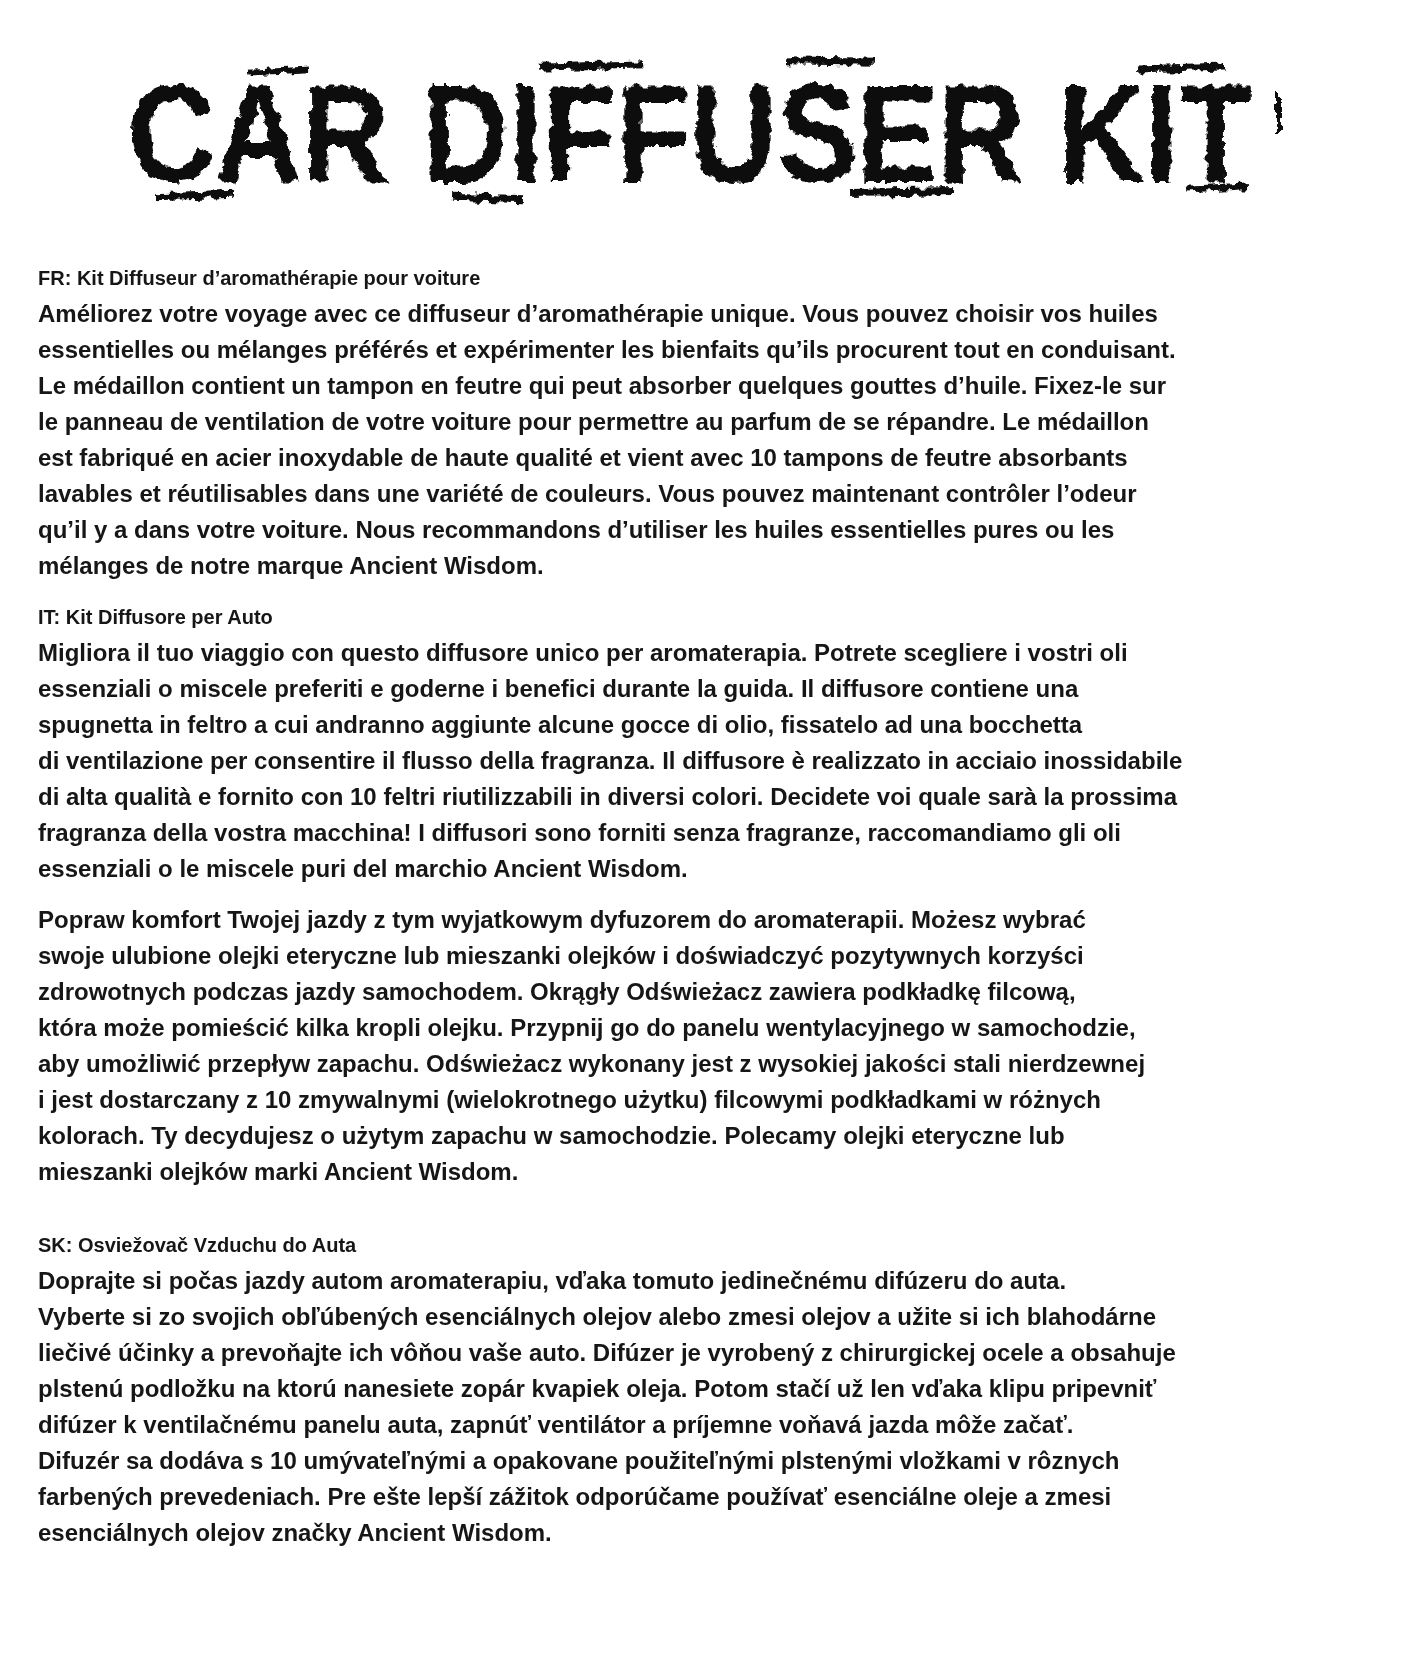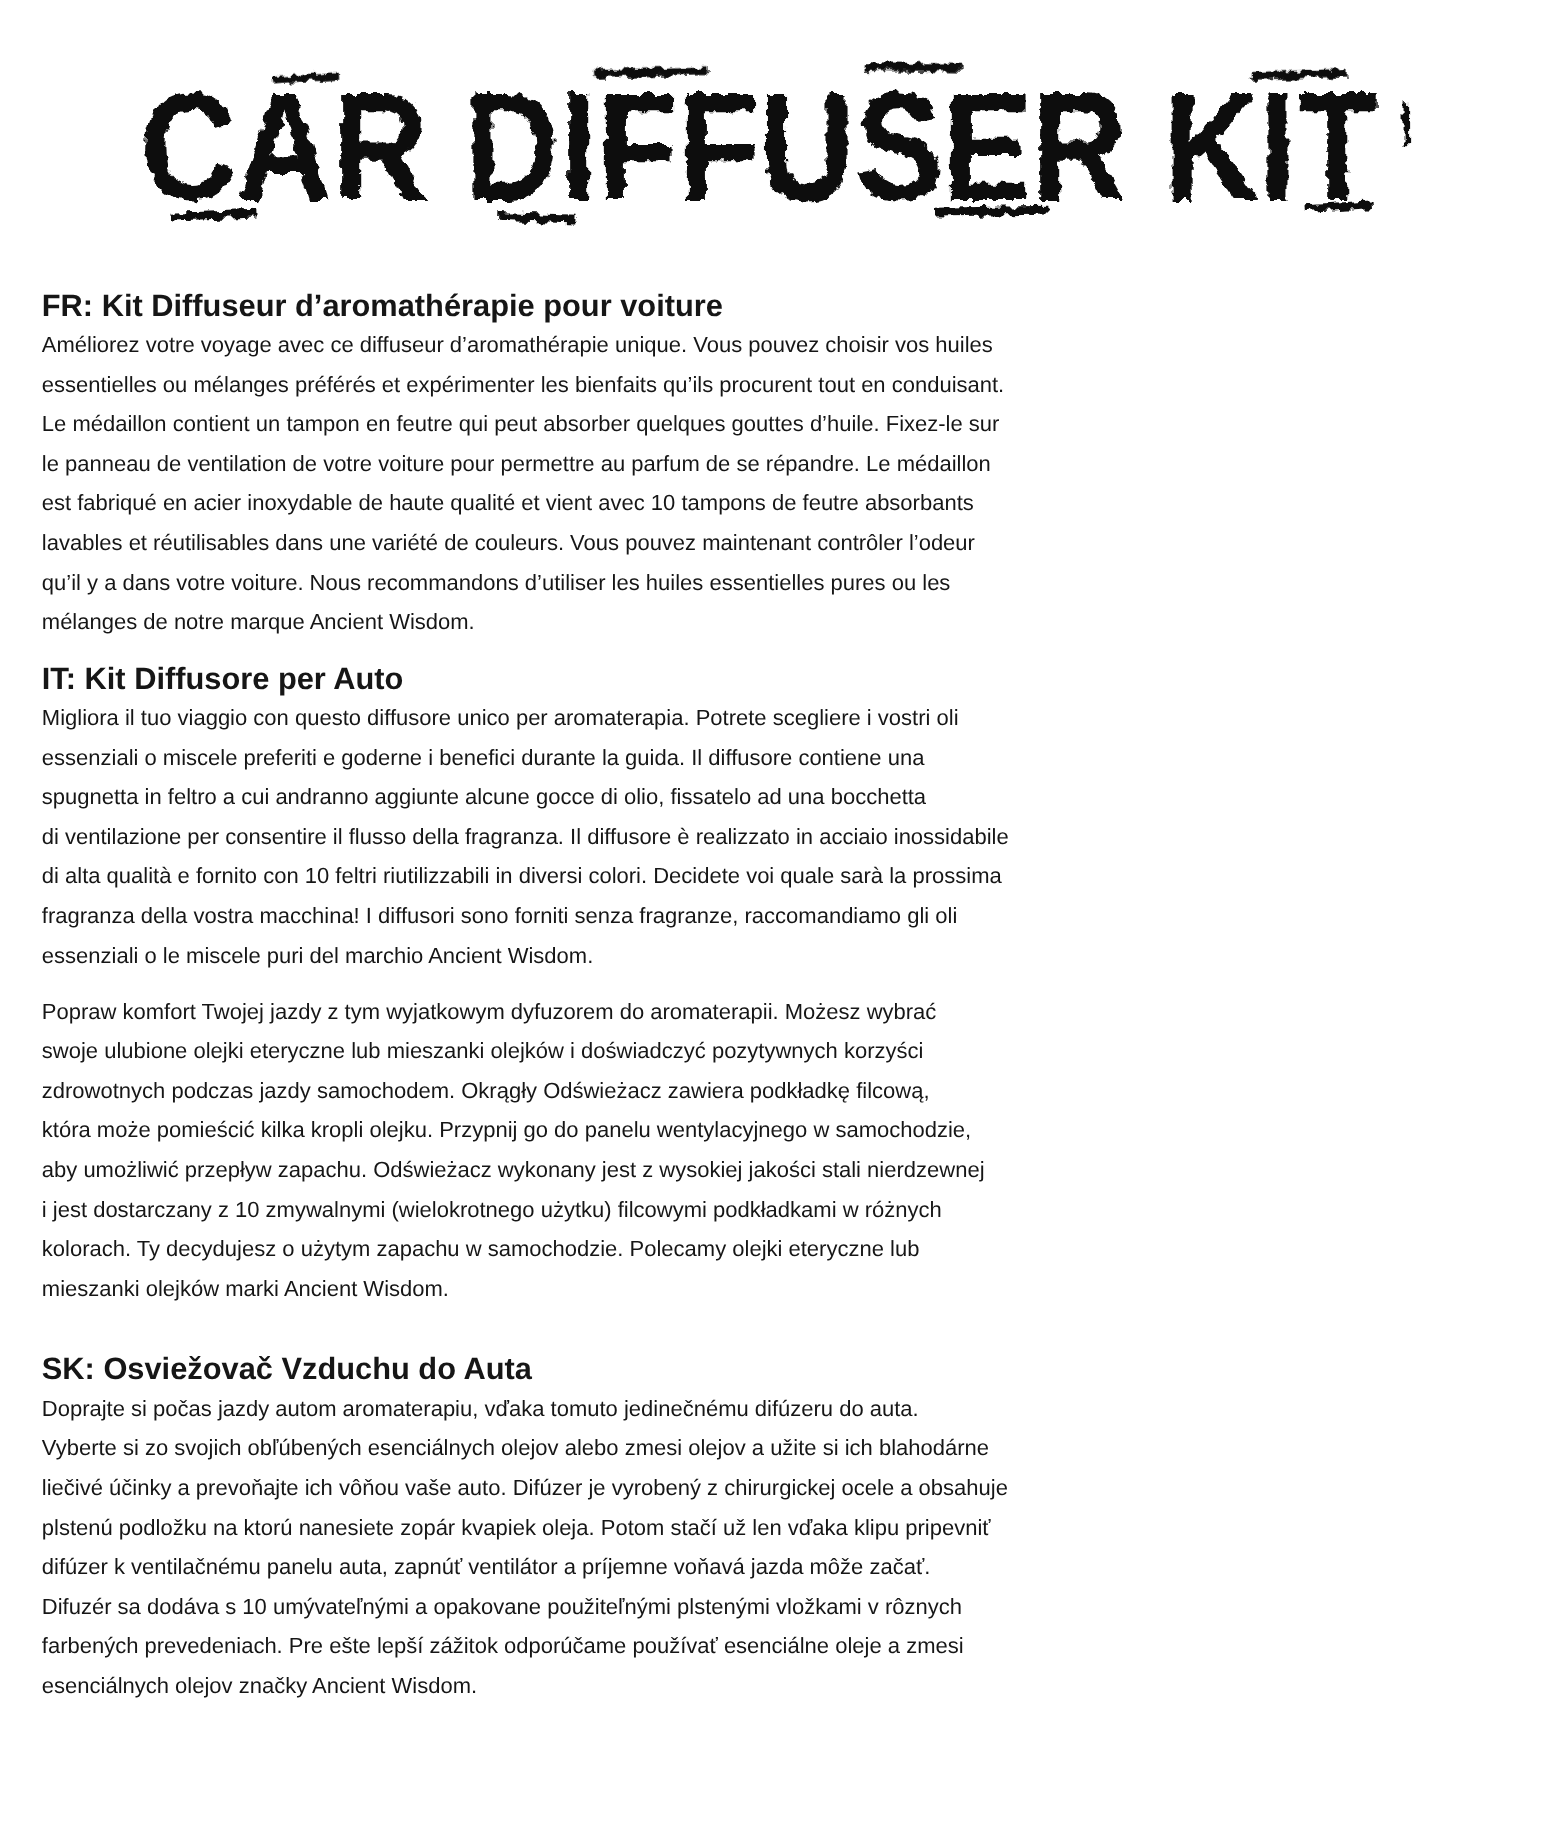--- a/index.html
+++ b/index.html
@@ -25,30 +25,30 @@
   }
   .smear { fill: #0d0d0d; }
   .content {
     margin-top: 48px;
     padding: 0 24px 0 38px;
   }
   .section { margin: 0 0 15px 0; }
   .section:last-child { margin-bottom: 0; margin-top: 37px; }
   .h {
     margin: 0;
-    font-size: 28px;
+    font-size: 20px;
     line-height: 36px;
     font-weight: 700;
     white-space: pre-line;
   }
   .b {
     margin: 0;
-    font-size: 20px;
+    font-size: 24px;
     line-height: 36px;
-    font-weight: 400;
+    font-weight: 700;
     white-space: pre-line;
   }
 </style>
 </head>
 <body>
 
 <div class="page">
 
   <div class="title-wrap">
     <svg class="title-svg" width="1250" height="168" viewBox="0 0 1250 168" style="overflow:visible">

